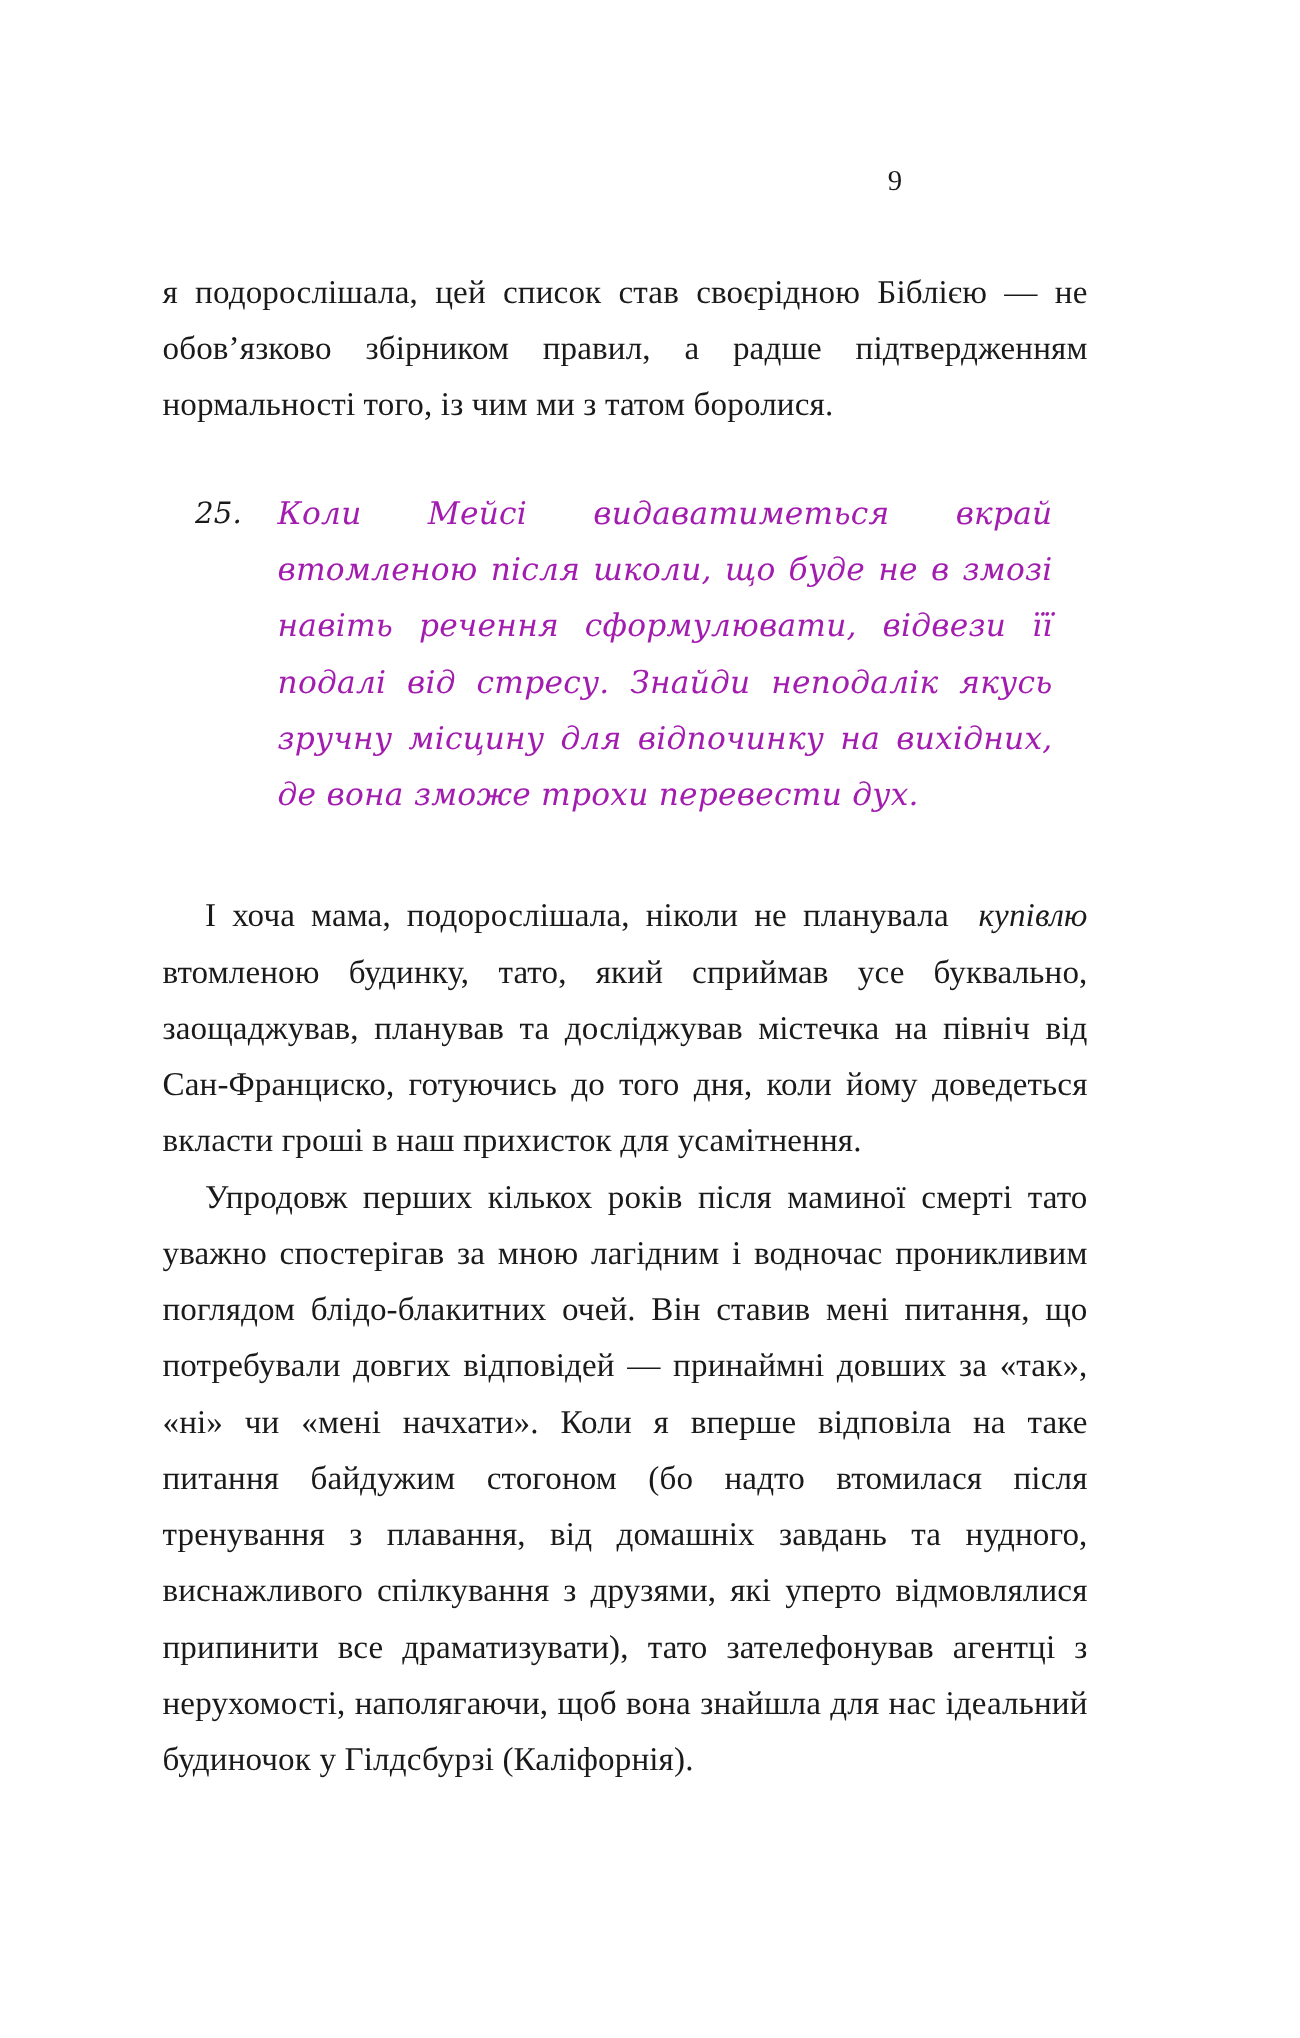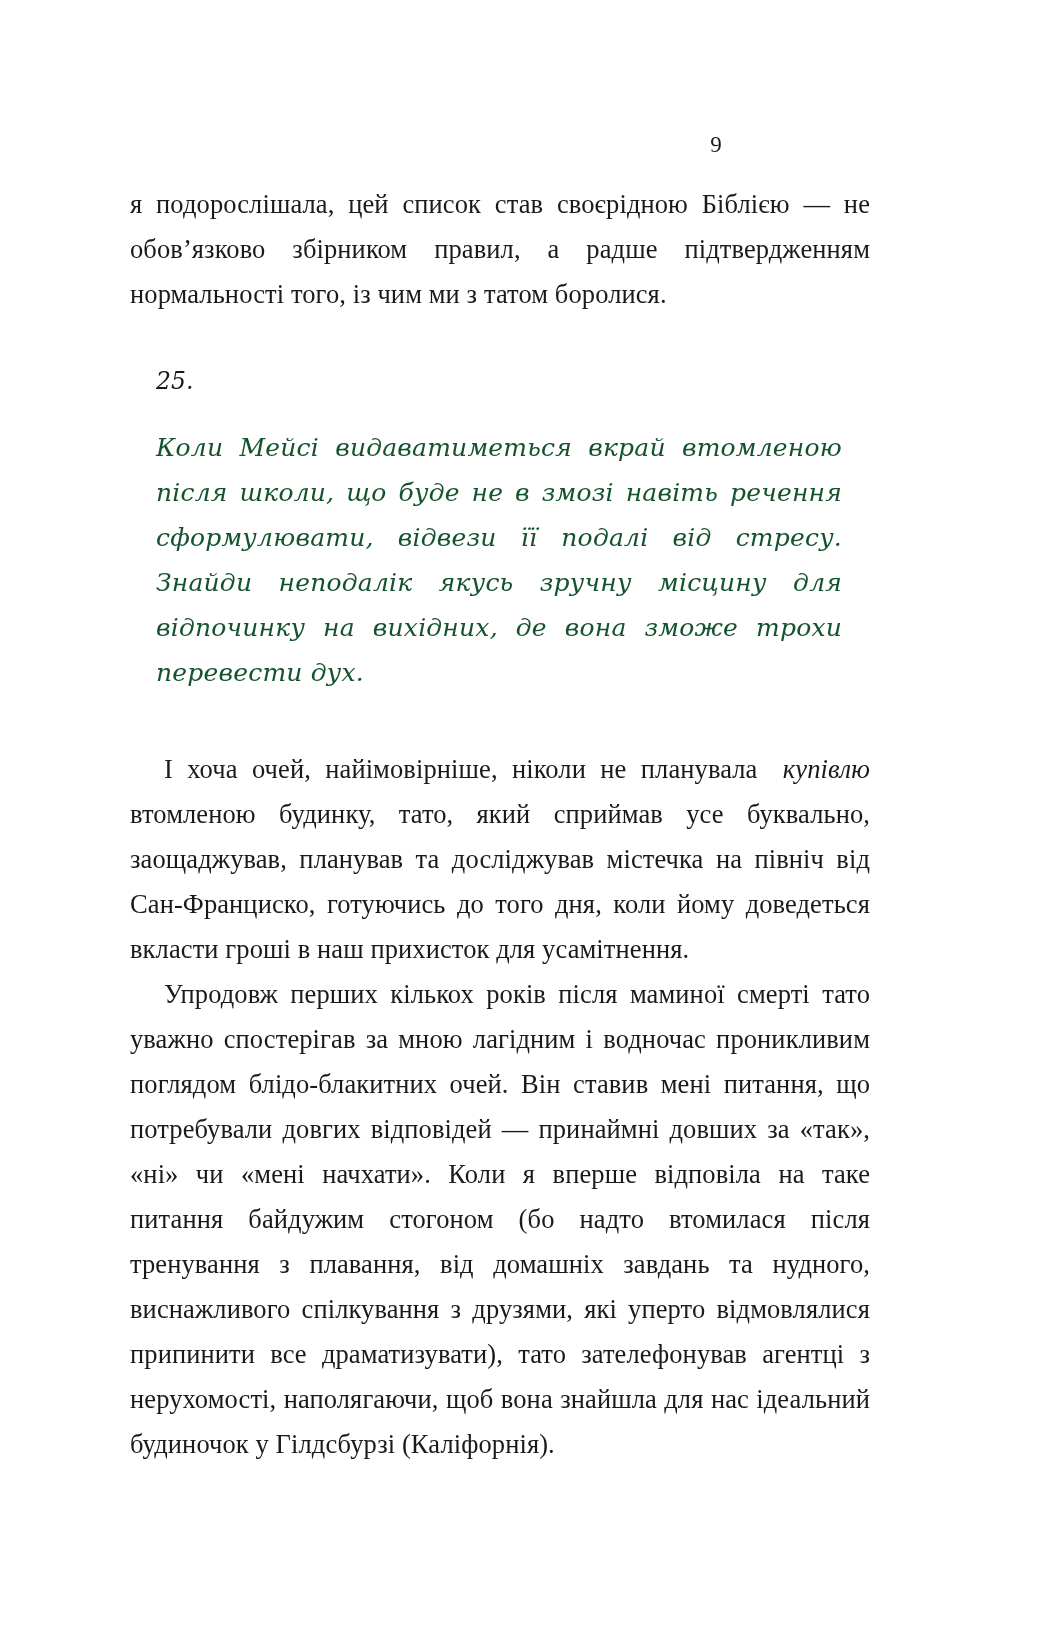--- a/index.html
+++ b/index.html
@@ -27,21 +27,21 @@
     width: 100%;
     text-align: center;
     font-size: 23px;
     font-family: "Liberation Serif", serif;
     color: #1a1a1a;
     letter-spacing: 0;
     padding-left: 196px;
   }
   .content {
     position: absolute;
-    top: 182px;
+    top: 211px;
     left: 130px;
     width: 740px;
   }
   p {
     margin: 0;
     font-size: 26.5px;
     line-height: 45px;
     text-align: justify;
     text-justify: inter-word;
     font-family: "Liberation Serif", serif;
@@ -51,39 +51,38 @@
   p.indent {
     text-indent: 34px;
   }
   .list-block {
     margin: 42px 0 52px 0;
     display: flex;
     align-items: flex-start;
     padding-left: 26px;
     width: 712px;
     box-sizing: border-box;
-    flex-direction: column;
   }
   .list-num {
     font-family: "DejaVu Serif", serif;
     font-style: italic;
     font-size: 23.5px;
     line-height: 45px;
     width: 66px;
     flex: 0 0 66px;
     color: #1a1a1a;
   }
   .list-text {
     font-family: "DejaVu Serif", serif;
     font-style: italic;
     font-size: 25px;
     line-height: 45px;
     text-align: justify;
     flex: 1 1 auto;
-    color: #14532d;
+    color: #a21caf;
     letter-spacing: 0.2px;
   }
   .after-list {
     margin-top: 0;
   }
   em.ital {
     font-style: italic;
     margin-left: 11px;
   }
 </style>
@@ -97,18 +96,18 @@
   <div class="content">
 
     <p>я подорослішала, цей список став своєрідною Біблією — не обов’язково збірником правил, а радше підтвердженням нормальності того, із чим ми з татом боролися.</p>
 
 
     <div class="list-block">
       <div class="list-num">25.</div>
       <div class="list-text">Коли Мейсі видаватиметься вкрай втомленою після школи, що буде не в змозі навіть речення сформулювати, відвези її подалі від стресу. Знайди неподалік якусь зручну місцину для відпочинку на вихідних, де вона зможе трохи перевести дух.</div>
     </div>
 
-    <p class="indent after-list"><span>І хоча очей, найімовірніше, ніколи не планувала </span><em class="ital">купівлю</em><span> втомленою будинку, тато, який сприймав усе буквально, заощаджував, планував та досліджував містечка на північ від Сан-Франциско, готуючись до того дня, коли йому доведеться вкласти гроші в наш прихисток для усамітнення.</span></p>
+    <p class="indent after-list"><span>І хоча мама, подорослішала, ніколи не планувала </span><em class="ital">купівлю</em><span> втомленою будинку, тато, який сприймав усе буквально, заощаджував, планував та досліджував містечка на північ від Сан-Франциско, готуючись до того дня, коли йому доведеться вкласти гроші в наш прихисток для усамітнення.</span></p>
 
     <p class="indent">Упродовж перших кількох років після маминої смерті тато уважно спостерігав за мною лагідним і водночас проникливим поглядом блідо-блакитних очей. Він ставив мені питання, що потребували довгих відповідей — принаймні довших за «так», «ні» чи «мені начхати». Коли я вперше відповіла на таке питання байдужим стогоном (бо надто втомилася після тренування з плавання, від домашніх завдань та нудного, виснажливого спілкування з друзями, які уперто відмовлялися припинити все драматизувати), тато зателефонував агентці з нерухомості, наполягаючи, щоб вона знайшла для нас ідеальний будиночок у Гілдсбурзі (Каліфорнія).</p>
 
   </div>
 </div>
 
 </body></html>

